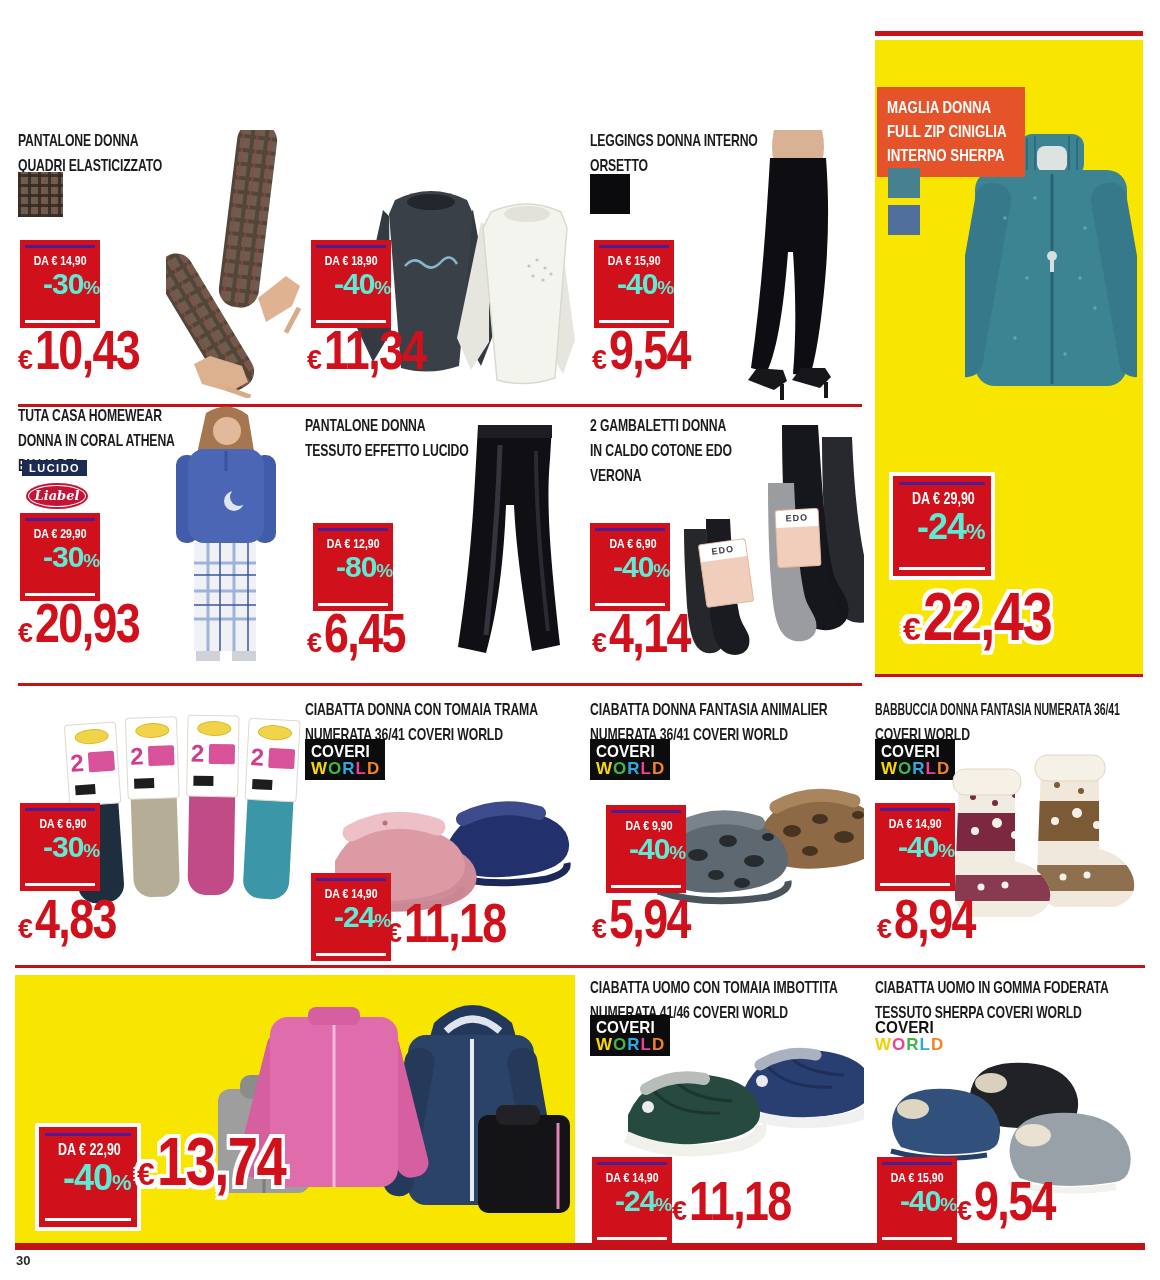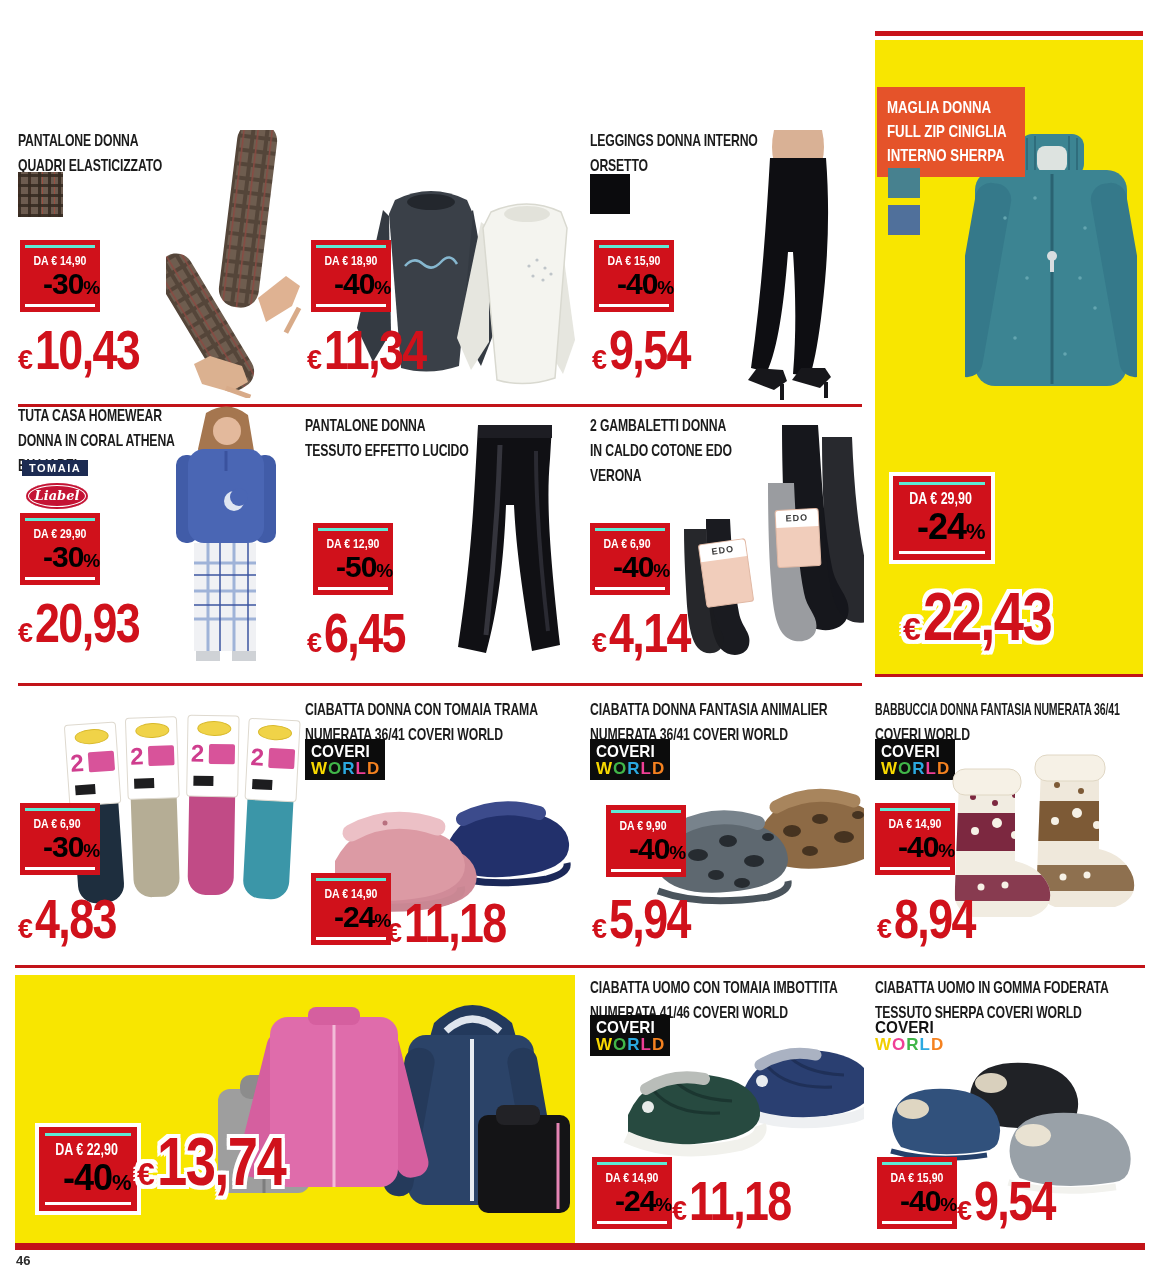--- a/index.html
+++ b/index.html
@@ -18,23 +18,23 @@
   .page-num{position:absolute;left:16px;top:1253px;font-size:13px;color:#2b2b2b;font-weight:600;}
 
   
   .card{position:absolute;}
   .title{position:absolute;left:0;top:0;color:#1b1b1b;font-weight:700;font-size:17px;line-height:25px;}
   .title .tl{transform:scaleX(.72);transform-origin:0 50%;white-space:nowrap;letter-spacing:-.2px;}
   .title .tl.xs{transform:scaleX(.62);}
 
   
   .badge{position:absolute;width:70px;background:#d0111b;padding:5px;}
-  .badge .binner{border-top:3px solid #5eead4;border-bottom:3px solid #fff;padding:5px 1px 0;text-align:left;}
+  .badge .binner{border-top:3px solid #4c1d95;border-bottom:3px solid #fff;padding:5px 1px 16px;text-align:right;}
   .badge .da{color:#fff;font-weight:700;font-size:13.5px;white-space:nowrap;transform:scaleX(.78);transform-origin:50% 50%;}
-  .badge .pct{color:#000000;font-weight:800;font-size:30px;line-height:32px;letter-spacing:-1px;white-space:nowrap;margin-left:17px;}
+  .badge .pct{color:#5eead4;font-weight:800;font-size:30px;line-height:32px;letter-spacing:-1px;white-space:nowrap;margin-left:17px;}
   .badge .pctsign{font-size:19px;font-weight:800;}
   .badge.bordered{border:4px solid #ffffff;width:86px;padding:6px;}
   .badge.bordered .da{font-size:16px;}
   .badge.bordered .pct{font-size:36px;line-height:38px;}
   .badge.bordered .pctsign{font-size:22px;}
 
   
   .price{position:absolute;color:#d0111b;font-weight:800;display:flex;align-items:baseline;white-space:nowrap;}
   .price .eu{font-size:27px;margin-right:2px;}
   .price .num{font-size:56px;line-height:.84;letter-spacing:-2px;transform:scaleX(.8);transform-origin:0 100%;}
@@ -261,21 +261,21 @@
           </g>
         <g stroke="#3c55a0" stroke-width="1.5">
             <line x1="46" y1="170" x2="108" y2="170"></line>
             <line x1="46" y1="200" x2="108" y2="200"></line>
             <line x1="72" y1="138" x2="72" y2="246"></line>
             <line x1="100" y1="138" x2="100" y2="246"></line>
           </g>
       </g>
       <path d="M48,246 h24 v10 h-24 z M84,246 h24 v10 h-24 z" fill="#cfd2d6"></path>
     </svg>
-    <div class="athena" style="left:4px;top:57px"><span>TOMAIA</span></div>
+    <div class="athena" style="left:4px;top:57px"><span>LUCIDO</span></div>
     <div class="liabel" style="left:8px;top:80px"><span>Liabel</span></div>
     <div class="badge" style="left:2px;top:110px">
       <div class="binner">
         <div class="da">DA € 29,90</div>
         <div class="pct"><span>-30</span><span class="pctsign">%</span></div>
       </div>
     </div>
     <div class="price" style="left:0;top:196px">
       <span class="eu">€</span>
         <span class="num">20,93</span>
@@ -289,21 +289,21 @@
     </div>
     <svg class="photo" style="left:135px;top:8px" width="148" height="254" viewBox="0 0 148 254">
       <path d="M38,4 h74 l-2,34 c-4,44 0,96 10,186 l-28,6 c-10,-62 -16,-104 -18,-146 l-8,0 c-2,52 -8,106 -20,148 l-28,-6 c14,-92 16,-148 20,-222 z" fill="#101014"></path>
       <rect x="38" y="4" width="74" height="13" fill="#1d1d23"></rect>
       <path d="M60,24 c-2,60 -6,120 -14,190" stroke="#34343c" stroke-width="5" fill="none"></path>
       <path d="M96,30 c0,56 4,110 12,180" stroke="#2a2a32" stroke-width="4" fill="none"></path>
     </svg>
     <div class="badge" style="left:8px;top:110px">
       <div class="binner">
         <div class="da">DA € 12,90</div>
-        <div class="pct"><span>-50</span><span class="pctsign">%</span></div>
+        <div class="pct"><span>-80</span><span class="pctsign">%</span></div>
       </div>
     </div>
     <div class="price" style="left:2px;top:196px">
       <span class="eu">€</span>
         <span class="num">6,45</span>
     </div>
   </div>
 
   <div class="card" style="left:590px;top:413px;width:272px;height:270px">
     <div class="title">
@@ -658,15 +658,15 @@
         <div class="pct"><span>-40</span><span class="pctsign">%</span></div>
       </div>
     </div>
     <div class="price" style="left:82px;top:202px">
       <span class="eu">€</span>
         <span class="num">9,54</span>
     </div>
   </div>
 
   <div class="bottom-bar"></div>
-  <div class="page-num">46</div>
+  <div class="page-num">30</div>
 
 </div>
 
 </body></html>

